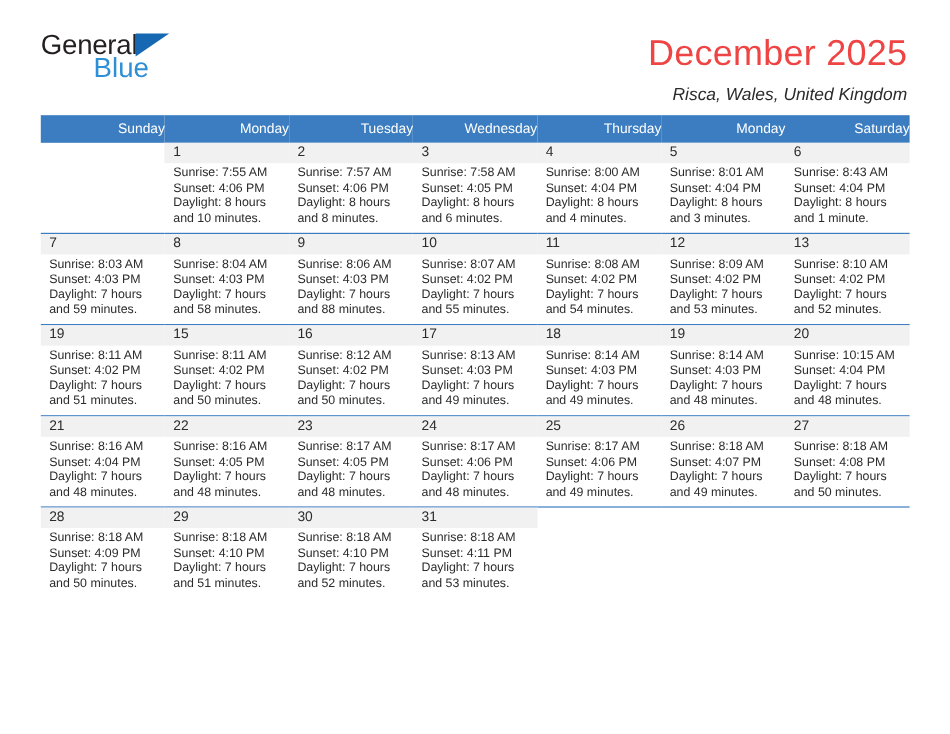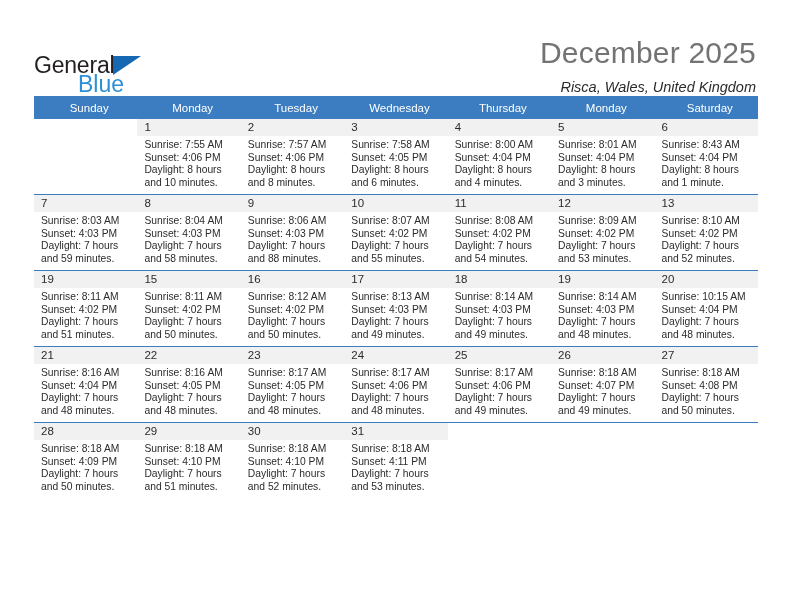--- a/index.html
+++ b/index.html
@@ -17,21 +17,21 @@
   .page {
     position: relative;
     width: 792px;
     height: 612px;
     box-sizing: border-box;
   }
 
   
   .header {
     display: flex;
-    align-items: flex-end;
+    align-items: flex-start;
     justify-content: space-between;
     padding: 26px 36px 0 34px;
     box-sizing: border-box;
     height: 96px;
   }
   .brand {
     display: block;
     line-height: 1;
     user-select: none;
   }
@@ -61,21 +61,21 @@
     line-height: 1;
   }
 
   .title-block {
     text-align: right;
     padding-top: 2px;
   }
   .month-title {
     font-size: 30px;
     font-weight: normal;
-    color: #737373;
+    color: #ef4444;
     line-height: 1.12;
     letter-spacing: 0.2px;
   }
   .location {
     font-size: 14.5px;
     color: #2b2b2b;
     margin-top: 9px;
     line-height: 1.2;
     font-style: italic;
   }
@@ -85,21 +85,21 @@
     margin: 0 34px;
     width: 724px;
     border-collapse: collapse;
     table-layout: fixed;
   }
   .calendar th {
     background: #3b7dc0;
     color: #ffffff;
     font-size: 11.5px;
     font-weight: normal;
-    text-align: center;
+    text-align: right;
     padding: 5px 0 5px 7px;
     height: 13px;
     border: none;
   }
   .calendar td {
     vertical-align: top;
     border: none;
     padding: 0;
     height: 75px;
     width: 103.4px;

